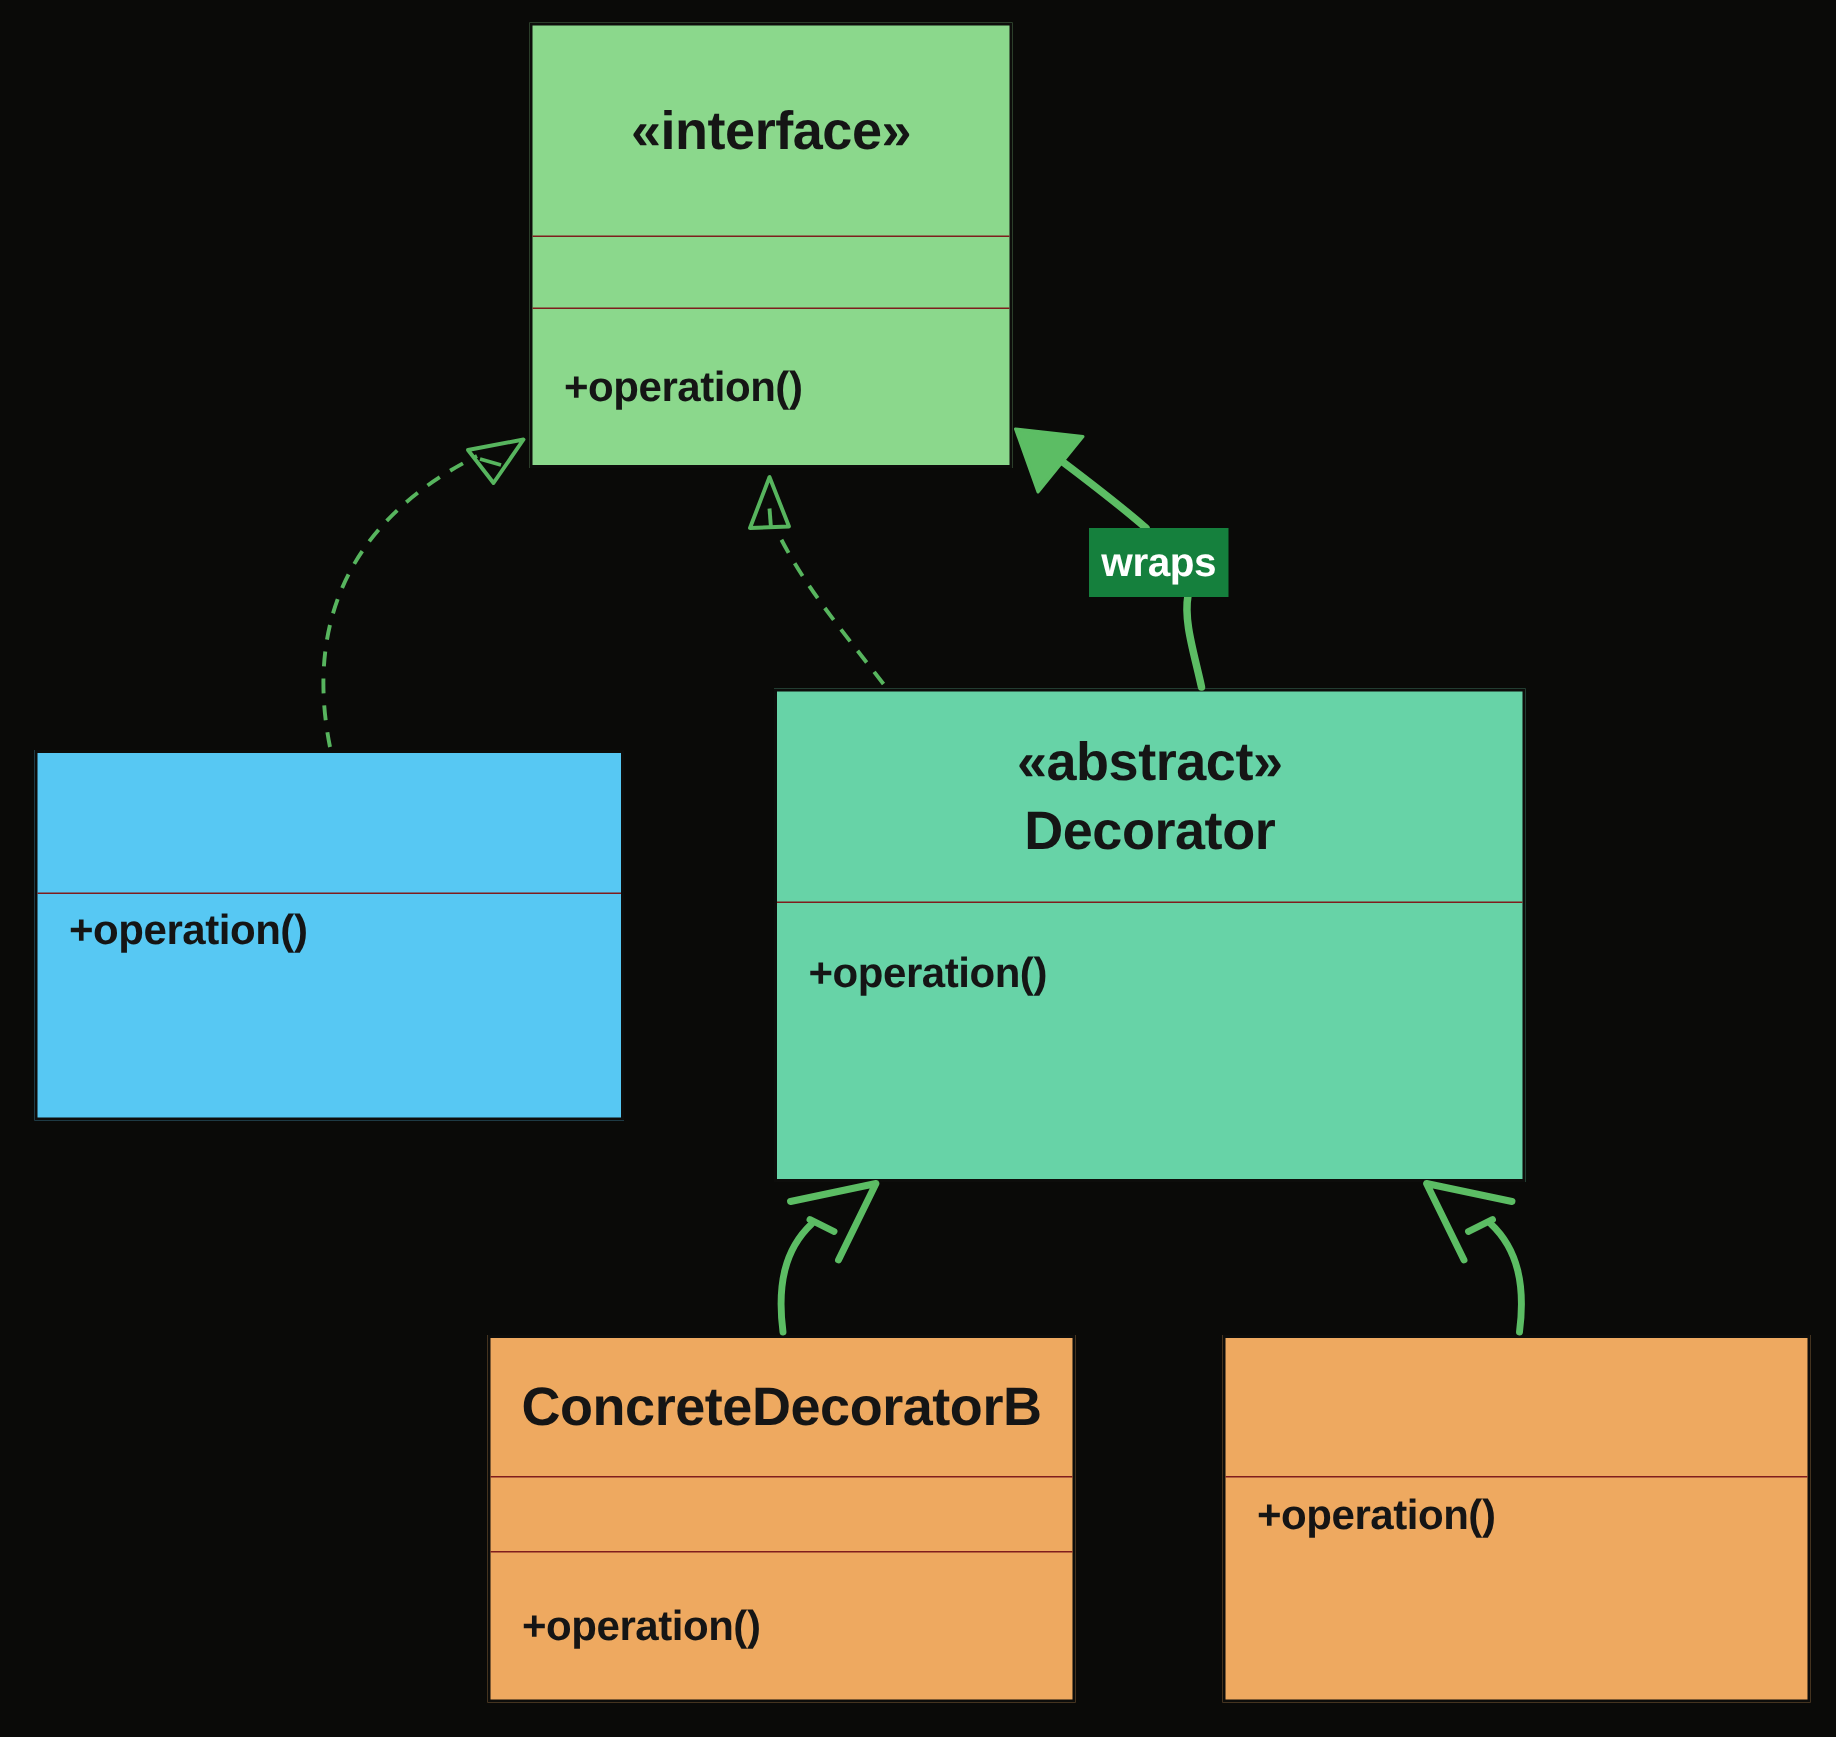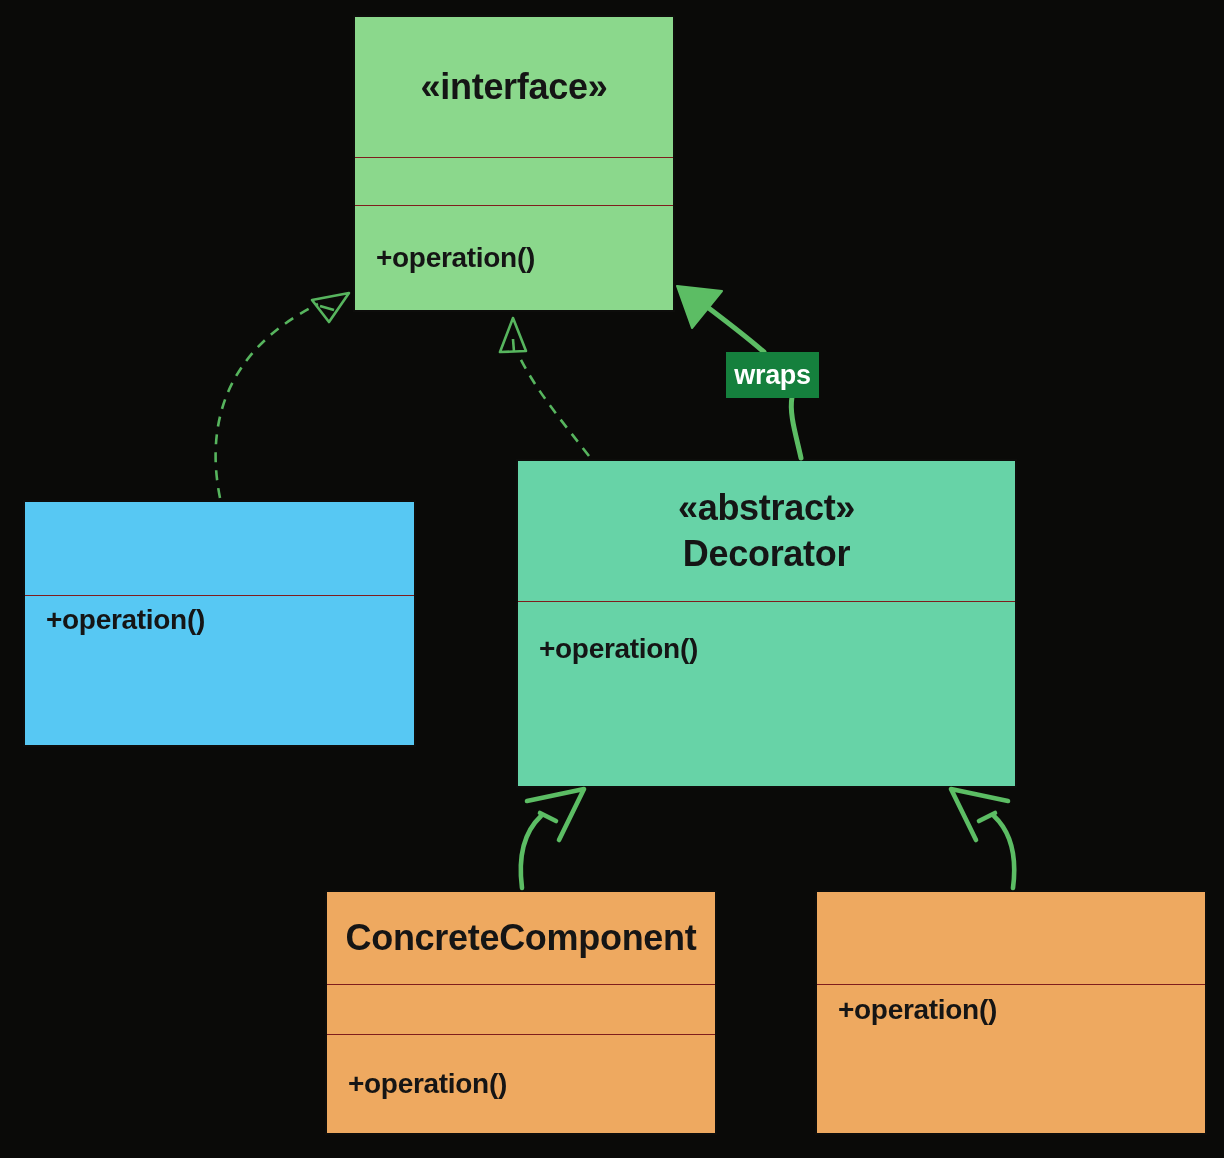--- a/index.html
+++ b/index.html
@@ -70,21 +70,21 @@
   <div class="uml-box fill-teal" style="left:516px;top:459px;width:501px;height:329px;grid-template-rows:140px 95px 1fr;">
     <div class="sec title">
       <div>«abstract»</div>
       <div>Decorator</div>
     </div>
     <div class="sec member">+operation()</div>
   </div>
 
   <div class="uml-box fill-orange" style="left:325px;top:890px;width:392px;height:245px;grid-template-rows:92px 50px 1fr;">
     <div class="sec title">
-      <div>ConcreteComponent</div>
+      <div>ConcreteDecoratorB</div>
     </div>
     <div class="sec member"></div>
     <div class="sec member">+operation()</div>
   </div>
 
   <div class="uml-box fill-orange" style="left:815px;top:890px;width:392px;height:245px;grid-template-rows:92px 50px 1fr;">
     <div class="sec member"></div>
     <div class="sec member">+operation()</div>
   </div>
 

